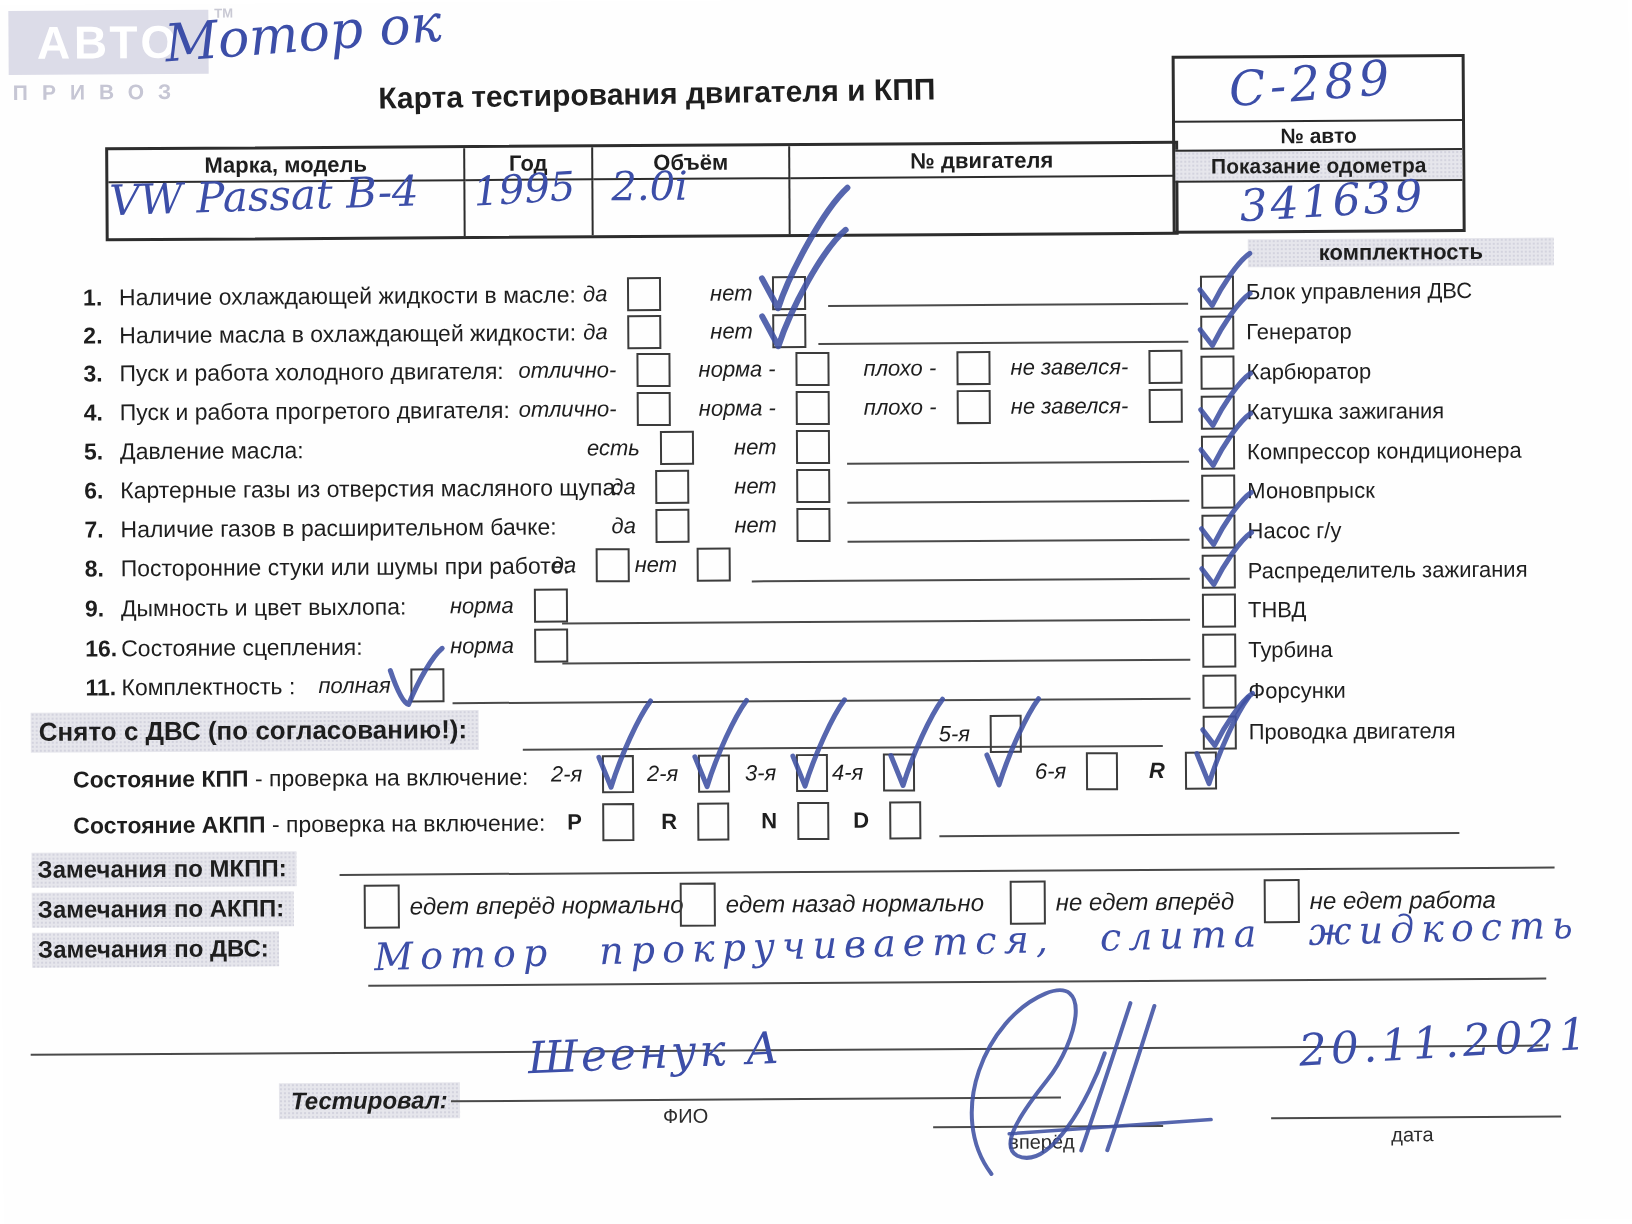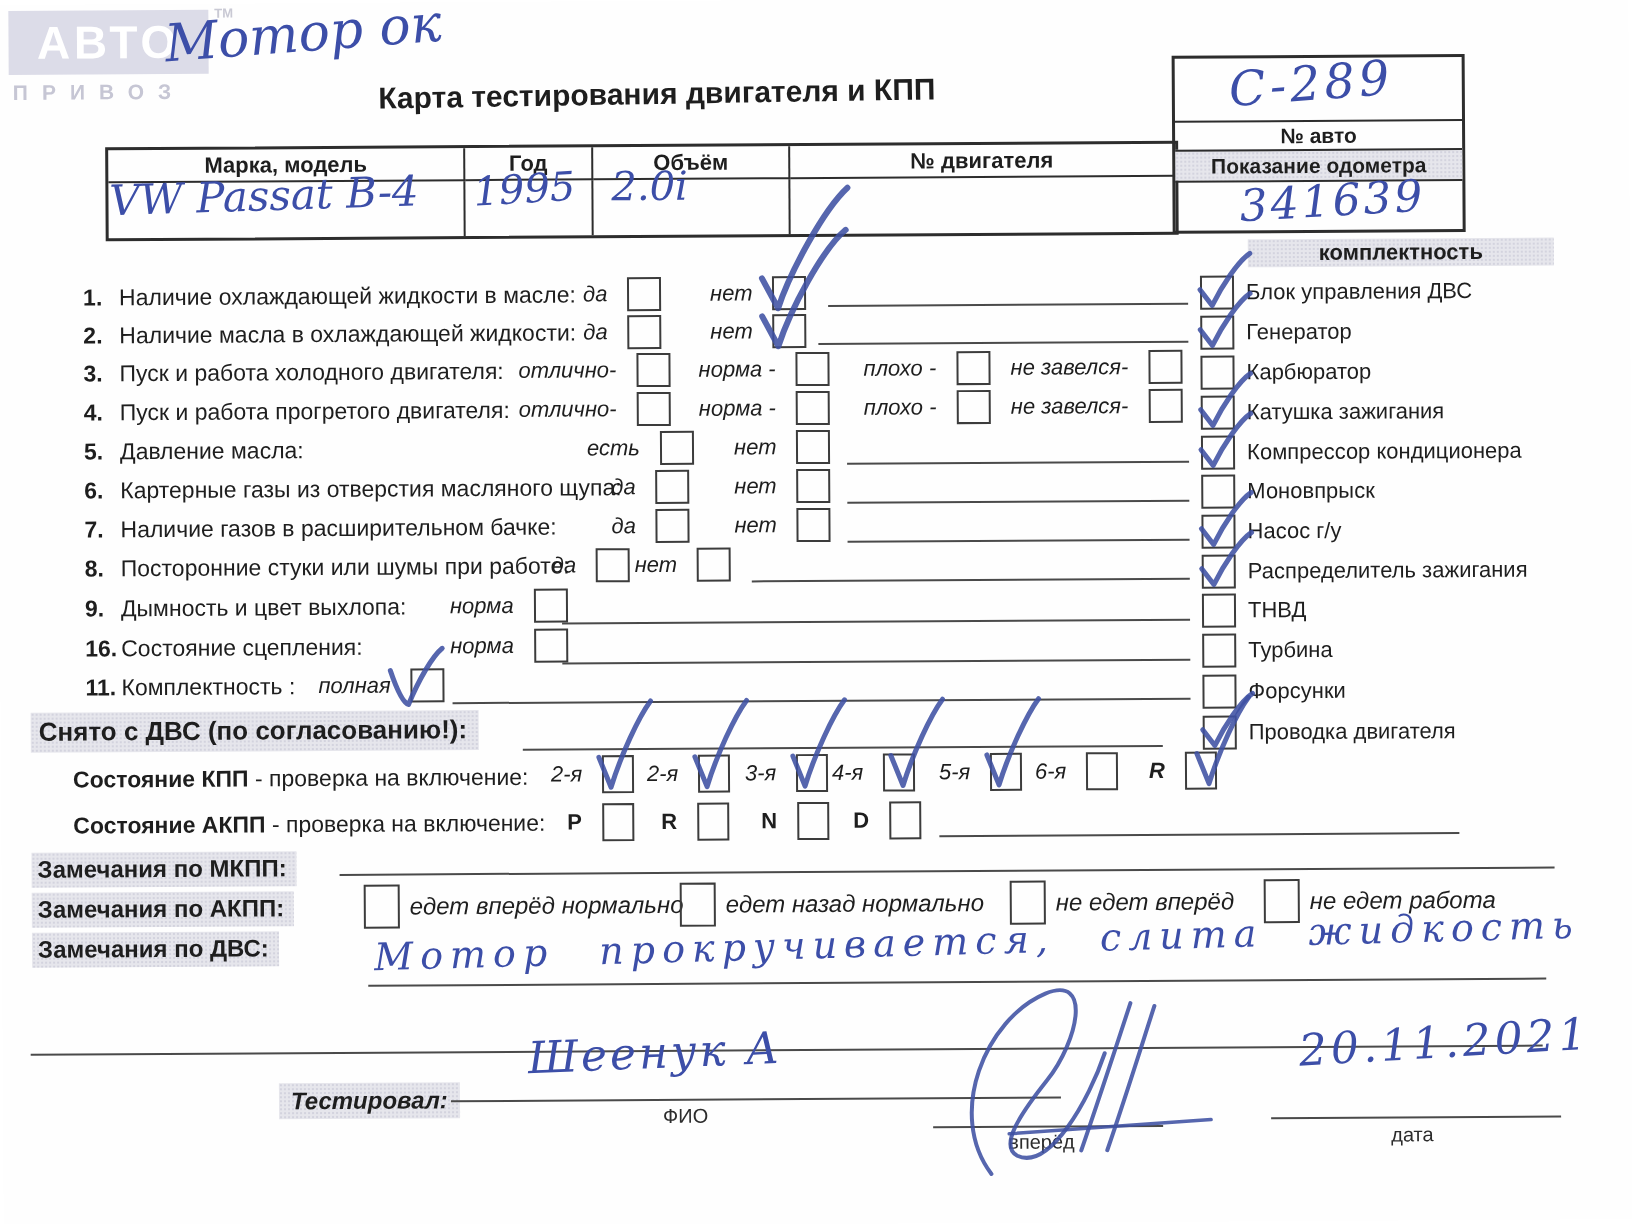--- a/index.html
+++ b/index.html
@@ -261,21 +261,21 @@
       <span class="gbox"></span>
     </div>
   <div class="opt" style="left:744px;top:754px">
       <span class="t">3-я</span>
       <span class="gbox"></span>
     </div>
   <div class="opt" style="left:831px;top:754px">
       <span class="t">4-я</span>
       <span class="gbox"></span>
     </div>
-  <div class="opt" style="left:938px;top:754px">
+  <div class="opt" style="left:938px;top:716px">
       <span class="t">5-я</span>
       <span class="gbox"></span>
     </div>
   <div class="opt" style="left:1034px;top:754px">
       <span class="t">6-я</span>
       <span class="gbox"></span>
     </div>
   <div class="opt" style="left:1148px;top:754px">
       <span class="t" style="font-weight:bold">R</span>
       <span class="gbox"></span>

